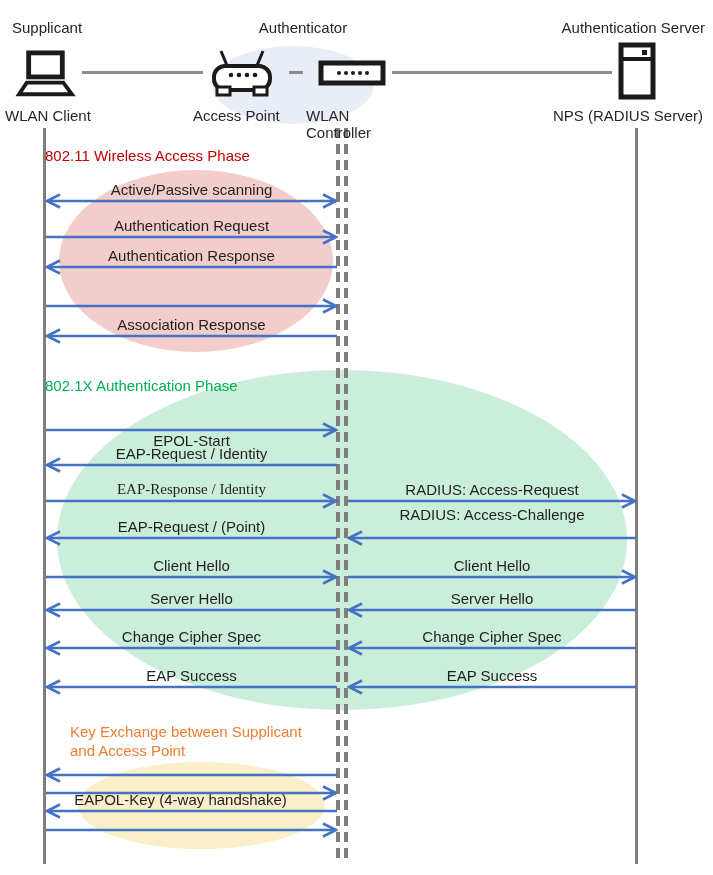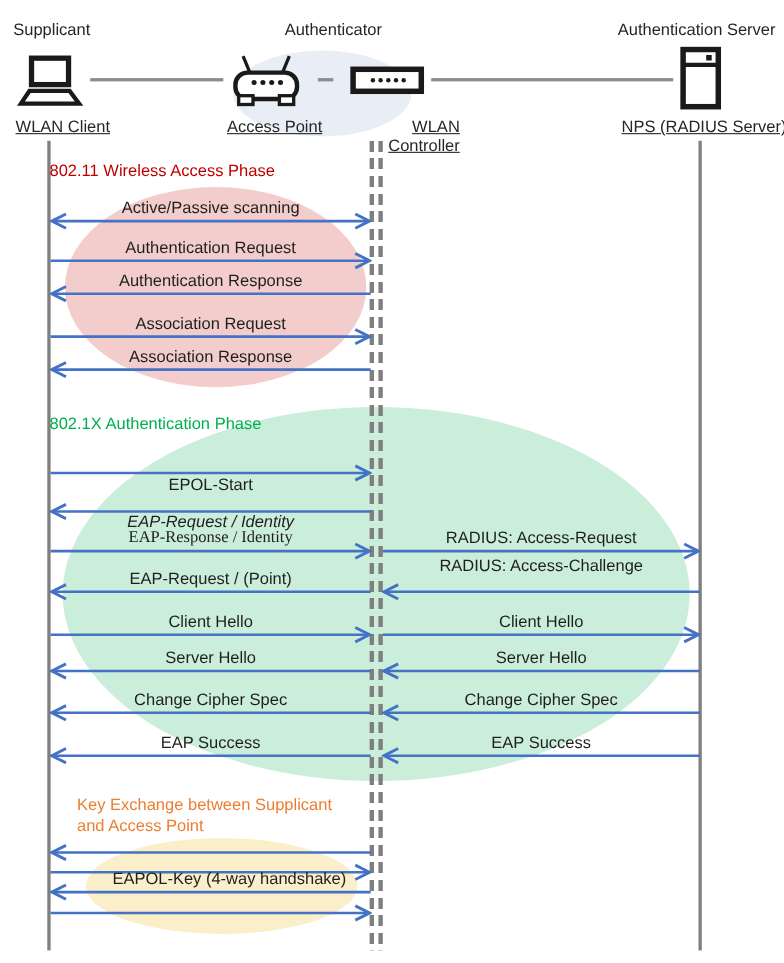--- a/index.html
+++ b/index.html
@@ -14,21 +14,21 @@
   .el-yellow{left:78px;top:762px;width:247px;height:87px;background:#fbefc9;}
 
   .lifeline{position:absolute;top:128px;width:3px;height:736px;background:#7f7f7f;z-index:2;}
   .lifeline.dashed{
     width:4px;
     background:repeating-linear-gradient(to bottom,#7f7f7f 0 10px,transparent 10px 16px);
   }
   .hline{position:absolute;top:71px;height:3px;background:#8c8c8c;z-index:2;}
 
   .role-label{position:absolute;top:19px;font-size:15px;z-index:4;}
-  .actor-label{position:absolute;top:107px;font-size:15px;text-align:right;z-index:4;text-decoration:underline;}
+  .actor-label{position:absolute;top:107px;font-size:15px;text-align:left;z-index:4;}
   .icon{position:absolute;z-index:3;}
 
   .phase-title{position:absolute;font-size:15px;text-align:left;z-index:4;}
   .pt-red{left:45px;top:147px;width:292px;color:#c00000;}
   .pt-green{left:45px;top:377px;width:310px;color:#00b050;}
   .pt-orange{left:70px;top:722px;width:242px;color:#ed7d31;line-height:19px;}
 
   .msg-label{
     position:absolute;font-size:15px;text-align:center;color:#1f1f1f;
     white-space:nowrap;z-index:4;
@@ -108,36 +108,35 @@
     <div class="msg-label" style="left: 45px; width: 293px; top: 217px;">Authentication Request</div>
     <svg width="293" height="18" class="msg-arrow" style="left: 45px; top: 228px;">
       <line x1="1" y1="9" x2="290" y2="9" stroke="#4472C4" stroke-width="2.4"></line>
       <polyline points="278,2.5 291,9 278,15.5" fill="none" stroke="#4472C4" stroke-width="2.6"></polyline>
     </svg>
     <div class="msg-label" style="left: 45px; width: 293px; top: 247px;">Authentication Response</div>
     <svg width="293" height="18" class="msg-arrow" style="left: 45px; top: 258px;">
       <line x1="3" y1="9" x2="292" y2="9" stroke="#4472C4" stroke-width="2.4"></line>
       <polyline points="15,2.5 2,9 15,15.5" fill="none" stroke="#4472C4" stroke-width="2.6"></polyline>
     </svg>
-    <div class="msg-label" style="left: 45px; width: 293px; top: 286px;">Association Request</div>
     <svg width="293" height="18" class="msg-arrow" style="left: 45px; top: 297px;">
       <line x1="1" y1="9" x2="290" y2="9" stroke="#4472C4" stroke-width="2.4"></line>
       <polyline points="278,2.5 291,9 278,15.5" fill="none" stroke="#4472C4" stroke-width="2.6"></polyline>
     </svg>
     <div class="msg-label" style="left: 45px; width: 293px; top: 316px;">Association Response</div>
     <svg width="293" height="18" class="msg-arrow" style="left: 45px; top: 327px;">
       <line x1="3" y1="9" x2="292" y2="9" stroke="#4472C4" stroke-width="2.4"></line>
       <polyline points="15,2.5 2,9 15,15.5" fill="none" stroke="#4472C4" stroke-width="2.6"></polyline>
     </svg>
     <div class="msg-label" style="left: 45px; width: 293px; top: 432px;">EPOL-Start</div>
     <svg width="293" height="18" class="msg-arrow" style="left: 45px; top: 421px;">
       <line x1="1" y1="9" x2="290" y2="9" stroke="#4472C4" stroke-width="2.4"></line>
       <polyline points="278,2.5 291,9 278,15.5" fill="none" stroke="#4472C4" stroke-width="2.6"></polyline>
     </svg>
-    <div class="msg-label" style="left: 45px; width: 293px; top: 466px; font-style: italic;">EAP-Request / Identity</div>
+    <div class="msg-label" style="left: 45px; width: 293px; top: 445px;">EAP-Request / Identity</div>
     <svg width="293" height="18" class="msg-arrow" style="left: 45px; top: 456px;">
       <line x1="3" y1="9" x2="292" y2="9" stroke="#4472C4" stroke-width="2.4"></line>
       <polyline points="15,2.5 2,9 15,15.5" fill="none" stroke="#4472C4" stroke-width="2.6"></polyline>
     </svg>
     <div class="msg-label" style="left: 45px; width: 293px; top: 481px; font-family: Liberation Serif, serif;">EAP-Response / Identity</div>
     <svg width="293" height="18" class="msg-arrow" style="left: 45px; top: 492px;">
       <line x1="1" y1="9" x2="290" y2="9" stroke="#4472C4" stroke-width="2.4"></line>
       <polyline points="278,2.5 291,9 278,15.5" fill="none" stroke="#4472C4" stroke-width="2.6"></polyline>
     </svg>
     <div class="msg-label" style="left: 45px; width: 293px; top: 518px;">EAP-Request / (Point)</div>
@@ -166,21 +165,21 @@
       <polyline points="15,2.5 2,9 15,15.5" fill="none" stroke="#4472C4" stroke-width="2.6"></polyline>
     </svg>
     <svg width="293" height="18" class="msg-arrow" style="left: 45px; top: 766px;">
       <line x1="3" y1="9" x2="292" y2="9" stroke="#4472C4" stroke-width="2.4"></line>
       <polyline points="15,2.5 2,9 15,15.5" fill="none" stroke="#4472C4" stroke-width="2.6"></polyline>
     </svg>
     <svg width="293" height="18" class="msg-arrow" style="left: 45px; top: 784px;">
       <line x1="1" y1="9" x2="290" y2="9" stroke="#4472C4" stroke-width="2.4"></line>
       <polyline points="278,2.5 291,9 278,15.5" fill="none" stroke="#4472C4" stroke-width="2.6"></polyline>
     </svg>
-    <div class="msg-label" style="left: 62px; width: 293px; top: 791px;">EAPOL-Key (4-way handshake)</div>
+    <div class="msg-label" style="left: 34px; width: 293px; top: 791px;">EAPOL-Key (4-way handshake)</div>
     <svg width="293" height="18" class="msg-arrow" style="left: 45px; top: 802px;">
       <line x1="3" y1="9" x2="292" y2="9" stroke="#4472C4" stroke-width="2.4"></line>
       <polyline points="15,2.5 2,9 15,15.5" fill="none" stroke="#4472C4" stroke-width="2.6"></polyline>
     </svg>
     <svg width="293" height="18" class="msg-arrow" style="left: 45px; top: 821px;">
       <line x1="1" y1="9" x2="290" y2="9" stroke="#4472C4" stroke-width="2.4"></line>
       <polyline points="278,2.5 291,9 278,15.5" fill="none" stroke="#4472C4" stroke-width="2.6"></polyline>
     </svg>
     <div class="msg-label" style="left: 347px; width: 290px; top: 481px;">RADIUS: Access-Request</div>
     <svg width="290" height="18" class="msg-arrow" style="left: 347px; top: 492px;">

